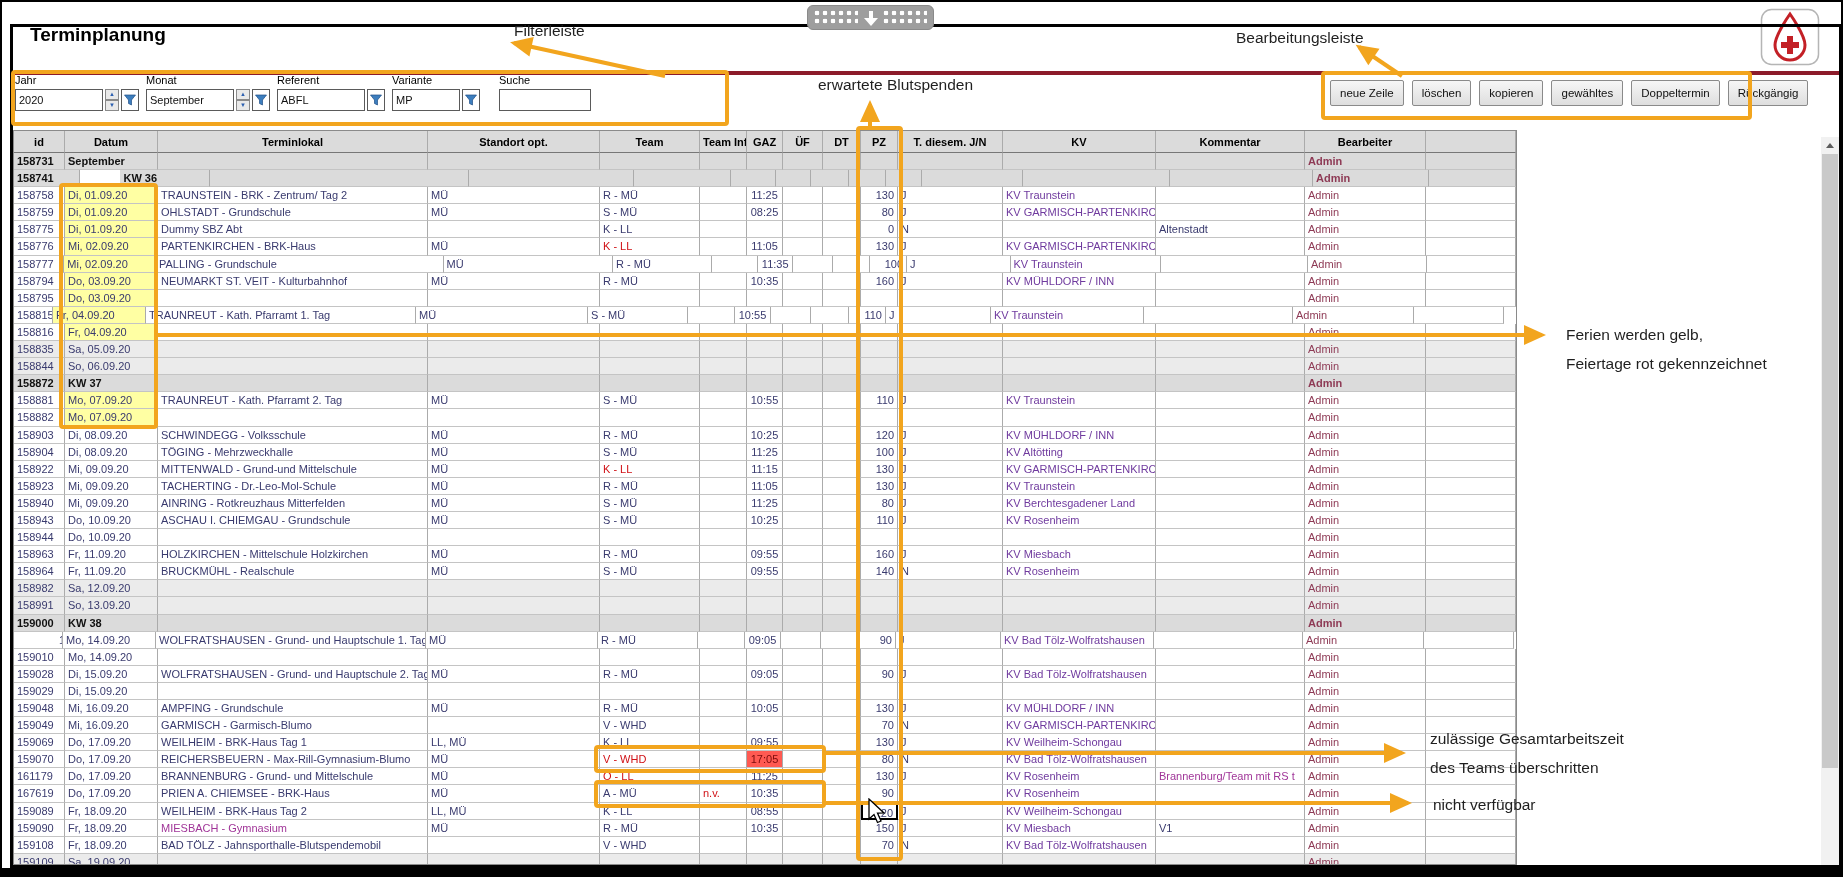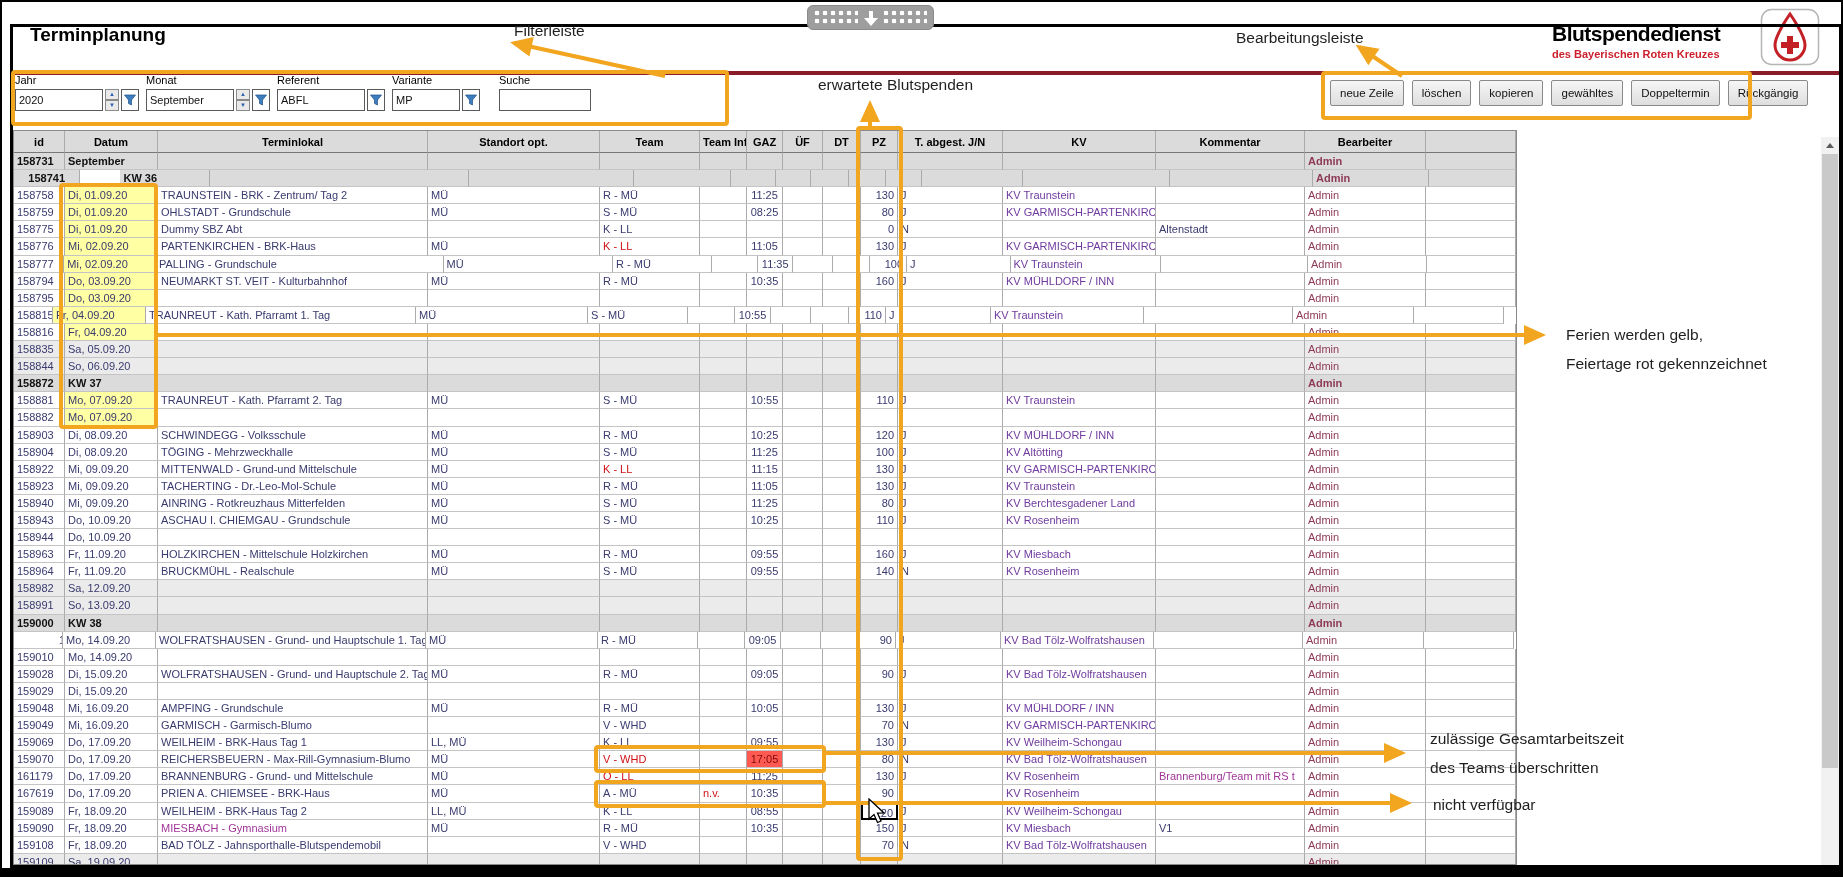--- a/index.html
+++ b/index.html
@@ -154,24 +154,20 @@
 
   <div class="toolbar">
     <button class="tbtn">neue Zeile</button>
     <button class="tbtn">löschen</button>
     <button class="tbtn">kopieren</button>
     <button class="tbtn">gewähltes</button>
     <button class="tbtn">Doppeltermin</button>
     <button class="tbtn">Rückgängig</button>
   </div>
 
-  <div class="brand">
-    <div class="brandname">Blutspendedienst</div>
-    <div class="brandsub">des Bayerischen Roten Kreuzes</div>
-  </div>
   <div class="logomark">
     <svg width="60" height="58" viewBox="0 0 60 58">
       <rect x="1.5" y="1.5" width="57" height="55" rx="10" fill="#fff" stroke="#b5b5b5" stroke-width="1.5"></rect>
       <path d="M30 6 C30 6 15 27 15 37 a15 15 0 0 0 30 0 C45 27 30 6 30 6 Z" fill="none" stroke="#c32026" stroke-width="3"></path>
       <rect x="27" y="28" width="6" height="18" fill="#c32026"></rect>
       <rect x="21" y="34" width="18" height="6" fill="#c32026"></rect>
     </svg>
   </div>
 
   <div class="gridwrap">
@@ -180,21 +176,21 @@
           <div class="cell" style="width: 51px;">id</div>
           <div class="cell" style="width: 93px;">Datum</div>
           <div class="cell" style="width: 270px;">Terminlokal</div>
           <div class="cell" style="width: 172px;">Standort opt.</div>
           <div class="cell" style="width: 100px;">Team</div>
           <div class="cell" style="width: 47px;">Team Info</div>
           <div class="cell" style="width: 36px;">GAZ</div>
           <div class="cell" style="width: 40px;">ÜF</div>
           <div class="cell" style="width: 38px;">DT</div>
           <div class="cell" style="width: 37px;">PZ</div>
-          <div class="cell" style="width: 105px;">T. abgest. J/N</div>
+          <div class="cell" style="width: 105px;">T. diesem. J/N</div>
           <div class="cell" style="width: 153px;">KV</div>
           <div class="cell" style="width: 149px;">Kommentar</div>
           <div class="cell" style="width: 121px;">Bearbeiter</div>
           <div class="cell" style="width: 90px;"></div>
         </div>
         <div class="trow row-group">
           <div class="cell t-black b" style="width: 51px;">158731</div>
           <div class="cell t-black b" style="width: 93px;">September</div>
           <div class="cell t-navy" style="width: 270px;"></div>
           <div class="cell t-navy" style="width: 172px;"></div>
@@ -204,21 +200,21 @@
           <div class="cell" style="width: 40px;"></div>
           <div class="cell" style="width: 38px;"></div>
           <div class="cell t-navy al-r" style="width: 37px;"></div>
           <div class="cell t-navy" style="width: 105px;"></div>
           <div class="cell t-purple" style="width: 153px;"></div>
           <div class="cell t-navy" style="width: 149px;"></div>
           <div class="cell t-maroon b" style="width: 121px;">Admin</div>
           <div class="cell" style="width: 90px;"></div>
         </div>
         <div class="trow row-group">
-          <div class="cell t-black b" style="width: 69px; text-align: center;">158741</div>
+          <div class="cell t-black b" style="width: 69px;">158741</div>
           <div class="cell t-black b" style="width: 93px; margin-left: 40px;">KW 36</div>
           <div class="cell t-navy" style="width: 270px;"></div>
           <div class="cell t-navy" style="width: 172px;"></div>
           <div class="cell t-navy" style="width: 100px;"></div>
           <div class="cell t-red" style="width: 47px;"></div>
           <div class="cell t-navy al-c" style="width: 36px;"></div>
           <div class="cell" style="width: 40px;"></div>
           <div class="cell" style="width: 38px;"></div>
           <div class="cell t-navy al-r" style="width: 37px;"></div>
           <div class="cell t-navy" style="width: 105px;"></div>

